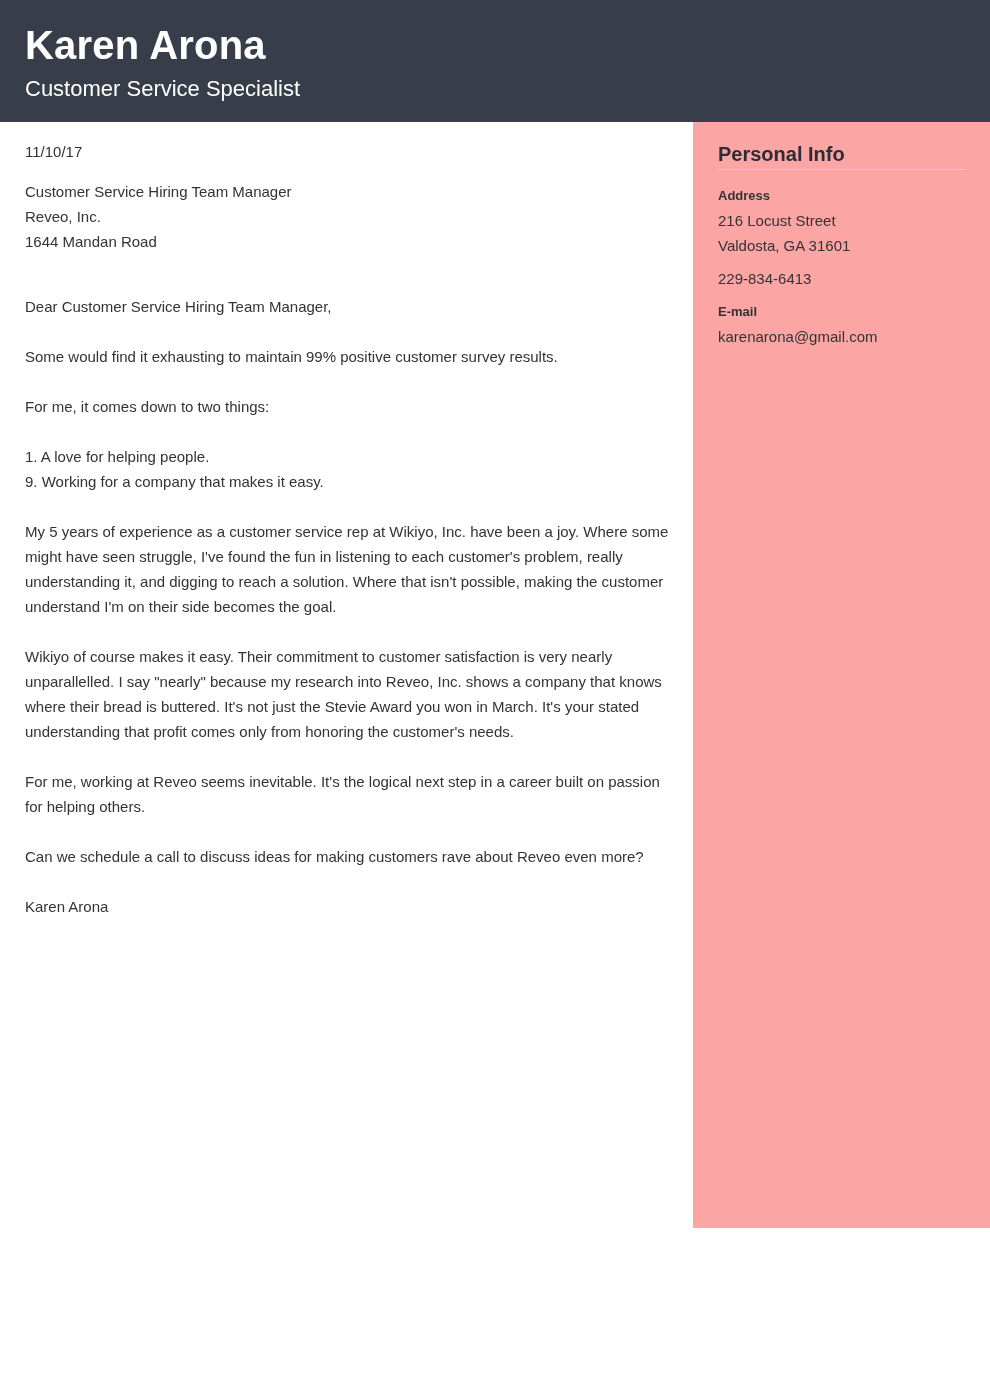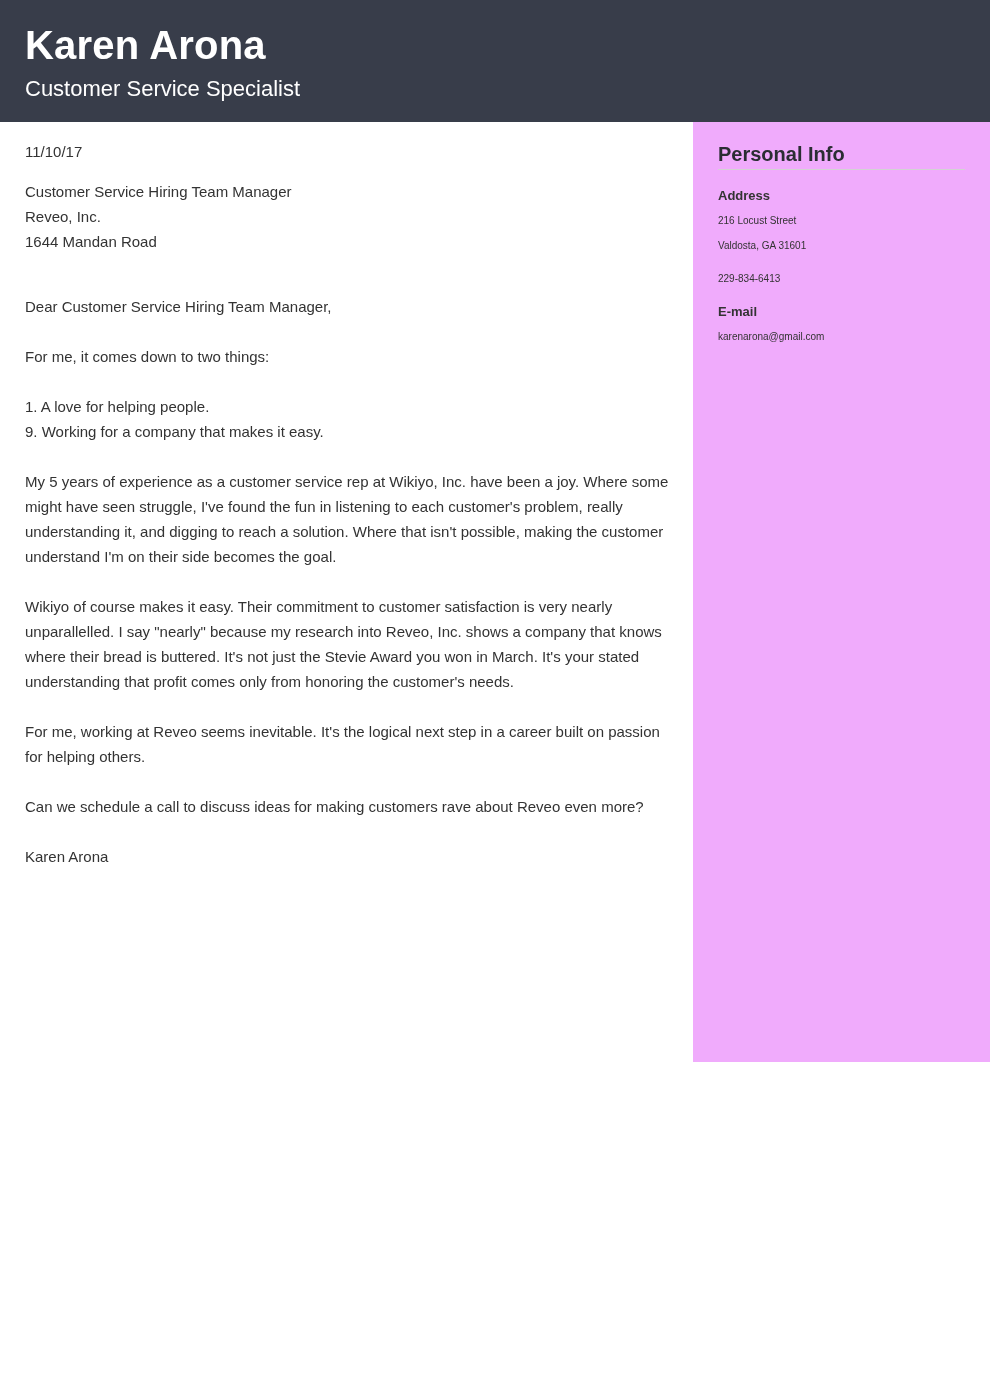--- a/index.html
+++ b/index.html
@@ -20,57 +20,58 @@
   }
   .header .title {
     position: absolute; left: 25px; top: 76px;
     font-size: 22px; line-height: 26px;
   }
   .main {
     position: absolute; left: 0; top: 122px; width: 693px; height: 942px;
     background: #ffffff;
   }
   .sidebar {
-    position: absolute; left: 693px; top: 122px; width: 297px; height: 940px;
-    background: #f0abfc;
+    position: absolute; left: 693px; top: 122px; width: 297px; height: 1106px;
+    background: #fca5a5;
   }
   .letter { position: absolute; left: 25px; top: 17px; width: 650px; font-size: 15px; line-height: 25px; color: #333; }
   .letter p { margin: 0; }
   .date { margin-bottom: 15px !important; }
   .recipient { margin-bottom: 40px !important; }
   .para { margin-bottom: 25px !important; }
   .list { margin-bottom: 25px !important; }
   .closing { margin-bottom: 50px !important; }
 
   .side-inner { position: absolute; left: 25px; top: 20px; width: 247px; }
   .side-heading {
     font-size: 20px; font-weight: bold; color: #2a2d33; line-height: 24px;
     padding-bottom: 3px; border-bottom: 1px solid #d3d3d3; margin-bottom: 13px;
   }
   .info-label { font-size: 13px; font-weight: bold; color: #333; line-height: 25px; }
-  .info-value { font-size: 10px; color: #333; line-height: 25px; }
+  .info-value { font-size: 15px; color: #333; line-height: 25px; }
   .info-group { margin-bottom: 8px; }
 </style>
 </head>
 <body>
 
 <div class="header">
   <div class="name">Karen Arona</div>
   <div class="title">Customer Service Specialist</div>
 </div>
 
 <div class="main">
   <div class="letter">
     <p class="date">11/10/17</p>
     <div class="recipient">
       <p>Customer Service Hiring Team Manager</p>
       <p>Reveo, Inc.</p>
       <p>1644 Mandan Road</p>
     </div>
     <p class="para">Dear Customer Service Hiring Team Manager,</p>
+    <p class="para">Some would find it exhausting to maintain 99% positive customer survey results.</p>
     <p class="para">For me, it comes down to two things:</p>
     <div class="list">
       <p>1. A love for helping people.</p>
       <p>9. Working for a company that makes it easy.</p>
     </div>
     <p class="para">My 5 years of experience as a customer service rep at Wikiyo, Inc. have been a joy. Where some might have seen struggle, I've found the fun in listening to each customer's problem, really understanding it, and digging to reach a solution. Where that isn't possible, making the customer understand I'm on their side becomes the goal.</p>
     <p class="para">Wikiyo of course makes it easy. Their commitment to customer satisfaction is very nearly unparallelled. I say "nearly" because my research into Reveo, Inc. shows a company that knows where their bread is buttered. It's not just the Stevie Award you won in March. It's your stated understanding that profit comes only from honoring the customer's needs.</p>
     <p class="para">For me, working at Reveo seems inevitable. It's the logical next step in a career built on passion for helping others.</p>
     <p class="para">Can we schedule a call to discuss ideas for making customers rave about Reveo even more?</p>
     <p>Karen Arona</p>

